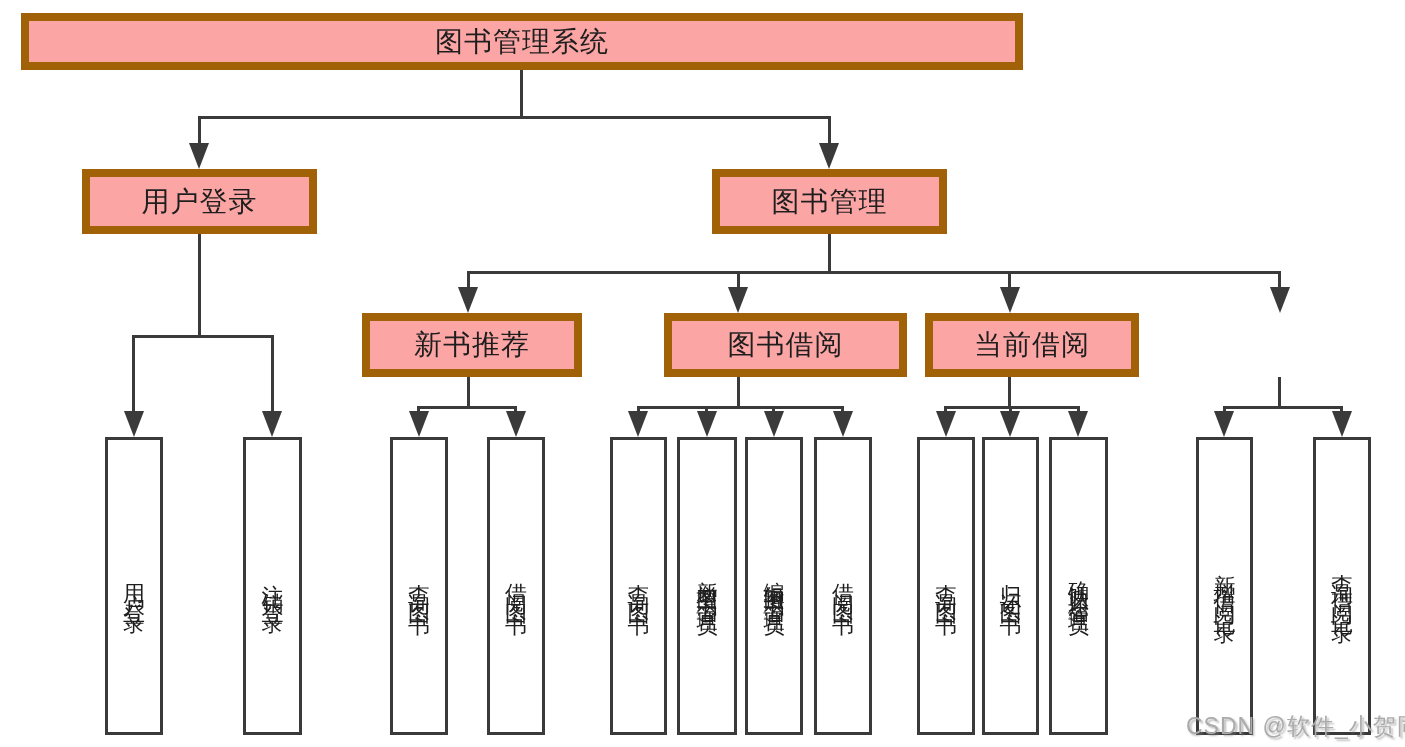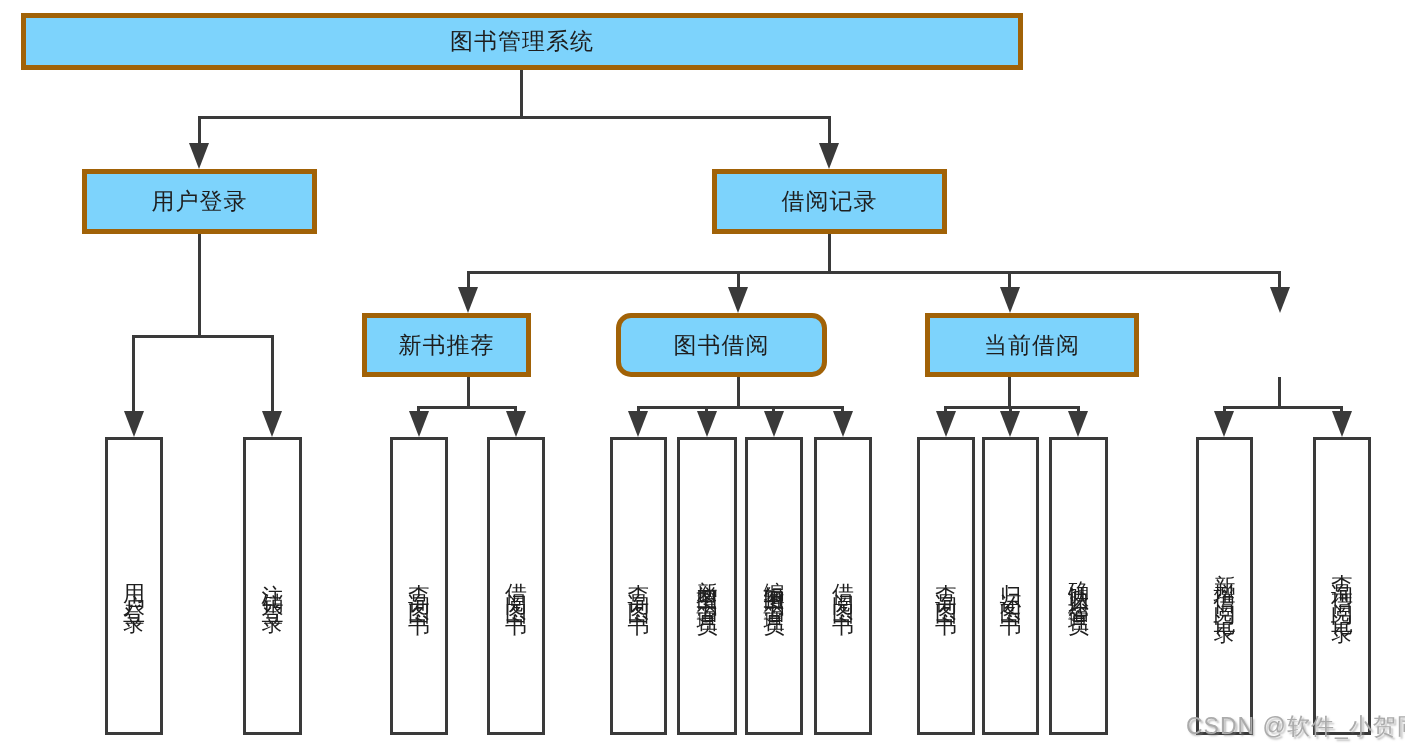--- a/index.html
+++ b/index.html
@@ -6,24 +6,24 @@
   #org-chart{
     position:relative;
     width:1405px;height:747px;
     background:#ffffff;
     font-family:"Liberation Sans","DejaVu Sans",sans-serif;
     overflow:hidden;
   }
   .box{
     position:absolute;
     box-sizing:border-box;
-    border:5px solid #a16207;
-    background:#7dd3fc;
+    border:8px solid #a16207;
+    background:#fca5a5;
     display:flex;align-items:center;justify-content:center;
-    font-size:23px;color:#1e1e1e;
+    font-size:28px;color:#1e1e1e;
     letter-spacing:1px;
   }
   .vbox{
     position:absolute;
     box-sizing:border-box;
     border:3px solid #3a3a3a;
     background:#ffffff;
     writing-mode:vertical-rl;
     display:flex;align-items:center;justify-content:center;
     font-size:22px;color:#1e1e1e;
@@ -59,42 +59,42 @@
   <div class="box" style="left:21px;top:13px;width:1002px;height:57px;">图书管理系统</div>
 
   <div class="vl" style="left:520px;top:70px;height:47px;"></div>
   <div class="hl" style="left:198px;top:116px;width:633px;"></div>
   <div class="vl" style="left:198px;top:116px;height:29px;"></div>
   <div class="vl" style="left:828px;top:116px;height:29px;"></div>
   <div class="arr" style="left:189px;top:143px;"></div>
   <div class="arr" style="left:819px;top:143px;"></div>
 
   <div class="box" style="left:82px;top:169px;width:235px;height:65px;">用户登录</div>
-  <div class="box" style="left:712px;top:169px;width:235px;height:65px;">借阅记录</div>
+  <div class="box" style="left:712px;top:169px;width:235px;height:65px;">图书管理</div>
 
   <div class="vl" style="left:198px;top:234px;height:102px;"></div>
   <div class="hl" style="left:132px;top:335px;width:142px;"></div>
   <div class="vl" style="left:132px;top:335px;height:78px;"></div>
   <div class="vl" style="left:271px;top:335px;height:78px;"></div>
   <div class="arr" style="left:124px;top:411px;"></div>
   <div class="arr" style="left:262px;top:411px;"></div>
 
   <div class="vl" style="left:828px;top:234px;height:40px;"></div>
   <div class="hl" style="left:467px;top:271px;width:814px;"></div>
   <div class="vl" style="left:467px;top:271px;height:18px;"></div>
   <div class="vl" style="left:737px;top:271px;height:18px;"></div>
   <div class="vl" style="left:1008px;top:271px;height:18px;"></div>
   <div class="vl" style="left:1278px;top:271px;height:18px;"></div>
   <div class="arr" style="left:458px;top:287px;"></div>
   <div class="arr" style="left:728px;top:287px;"></div>
   <div class="arr" style="left:1000px;top:287px;"></div>
   <div class="arr" style="left:1270px;top:287px;"></div>
 
-  <div class="box" style="left:362px;top:313px;width:169px;height:64px;">新书推荐</div>
-  <div class="box" style="left:616px;top:313px;width:211px;height:64px;border-radius:15px;">图书借阅</div>
+  <div class="box" style="left:362px;top:313px;width:220px;height:64px;">新书推荐</div>
+  <div class="box" style="left:664px;top:313px;width:243px;height:64px;">图书借阅</div>
   <div class="box" style="left:925px;top:313px;width:214px;height:64px;">当前借阅</div>
 
   <div class="vl" style="left:467px;top:377px;height:31px;"></div>
   <div class="hl" style="left:417px;top:406px;width:100px;"></div>
   <div class="vl" style="left:417px;top:406px;height:8px;"></div>
   <div class="vl" style="left:514px;top:406px;height:8px;"></div>
   <div class="arr" style="left:409px;top:411px;"></div>
   <div class="arr" style="left:506px;top:411px;"></div>
 
   <div class="vl" style="left:737px;top:377px;height:31px;"></div>

